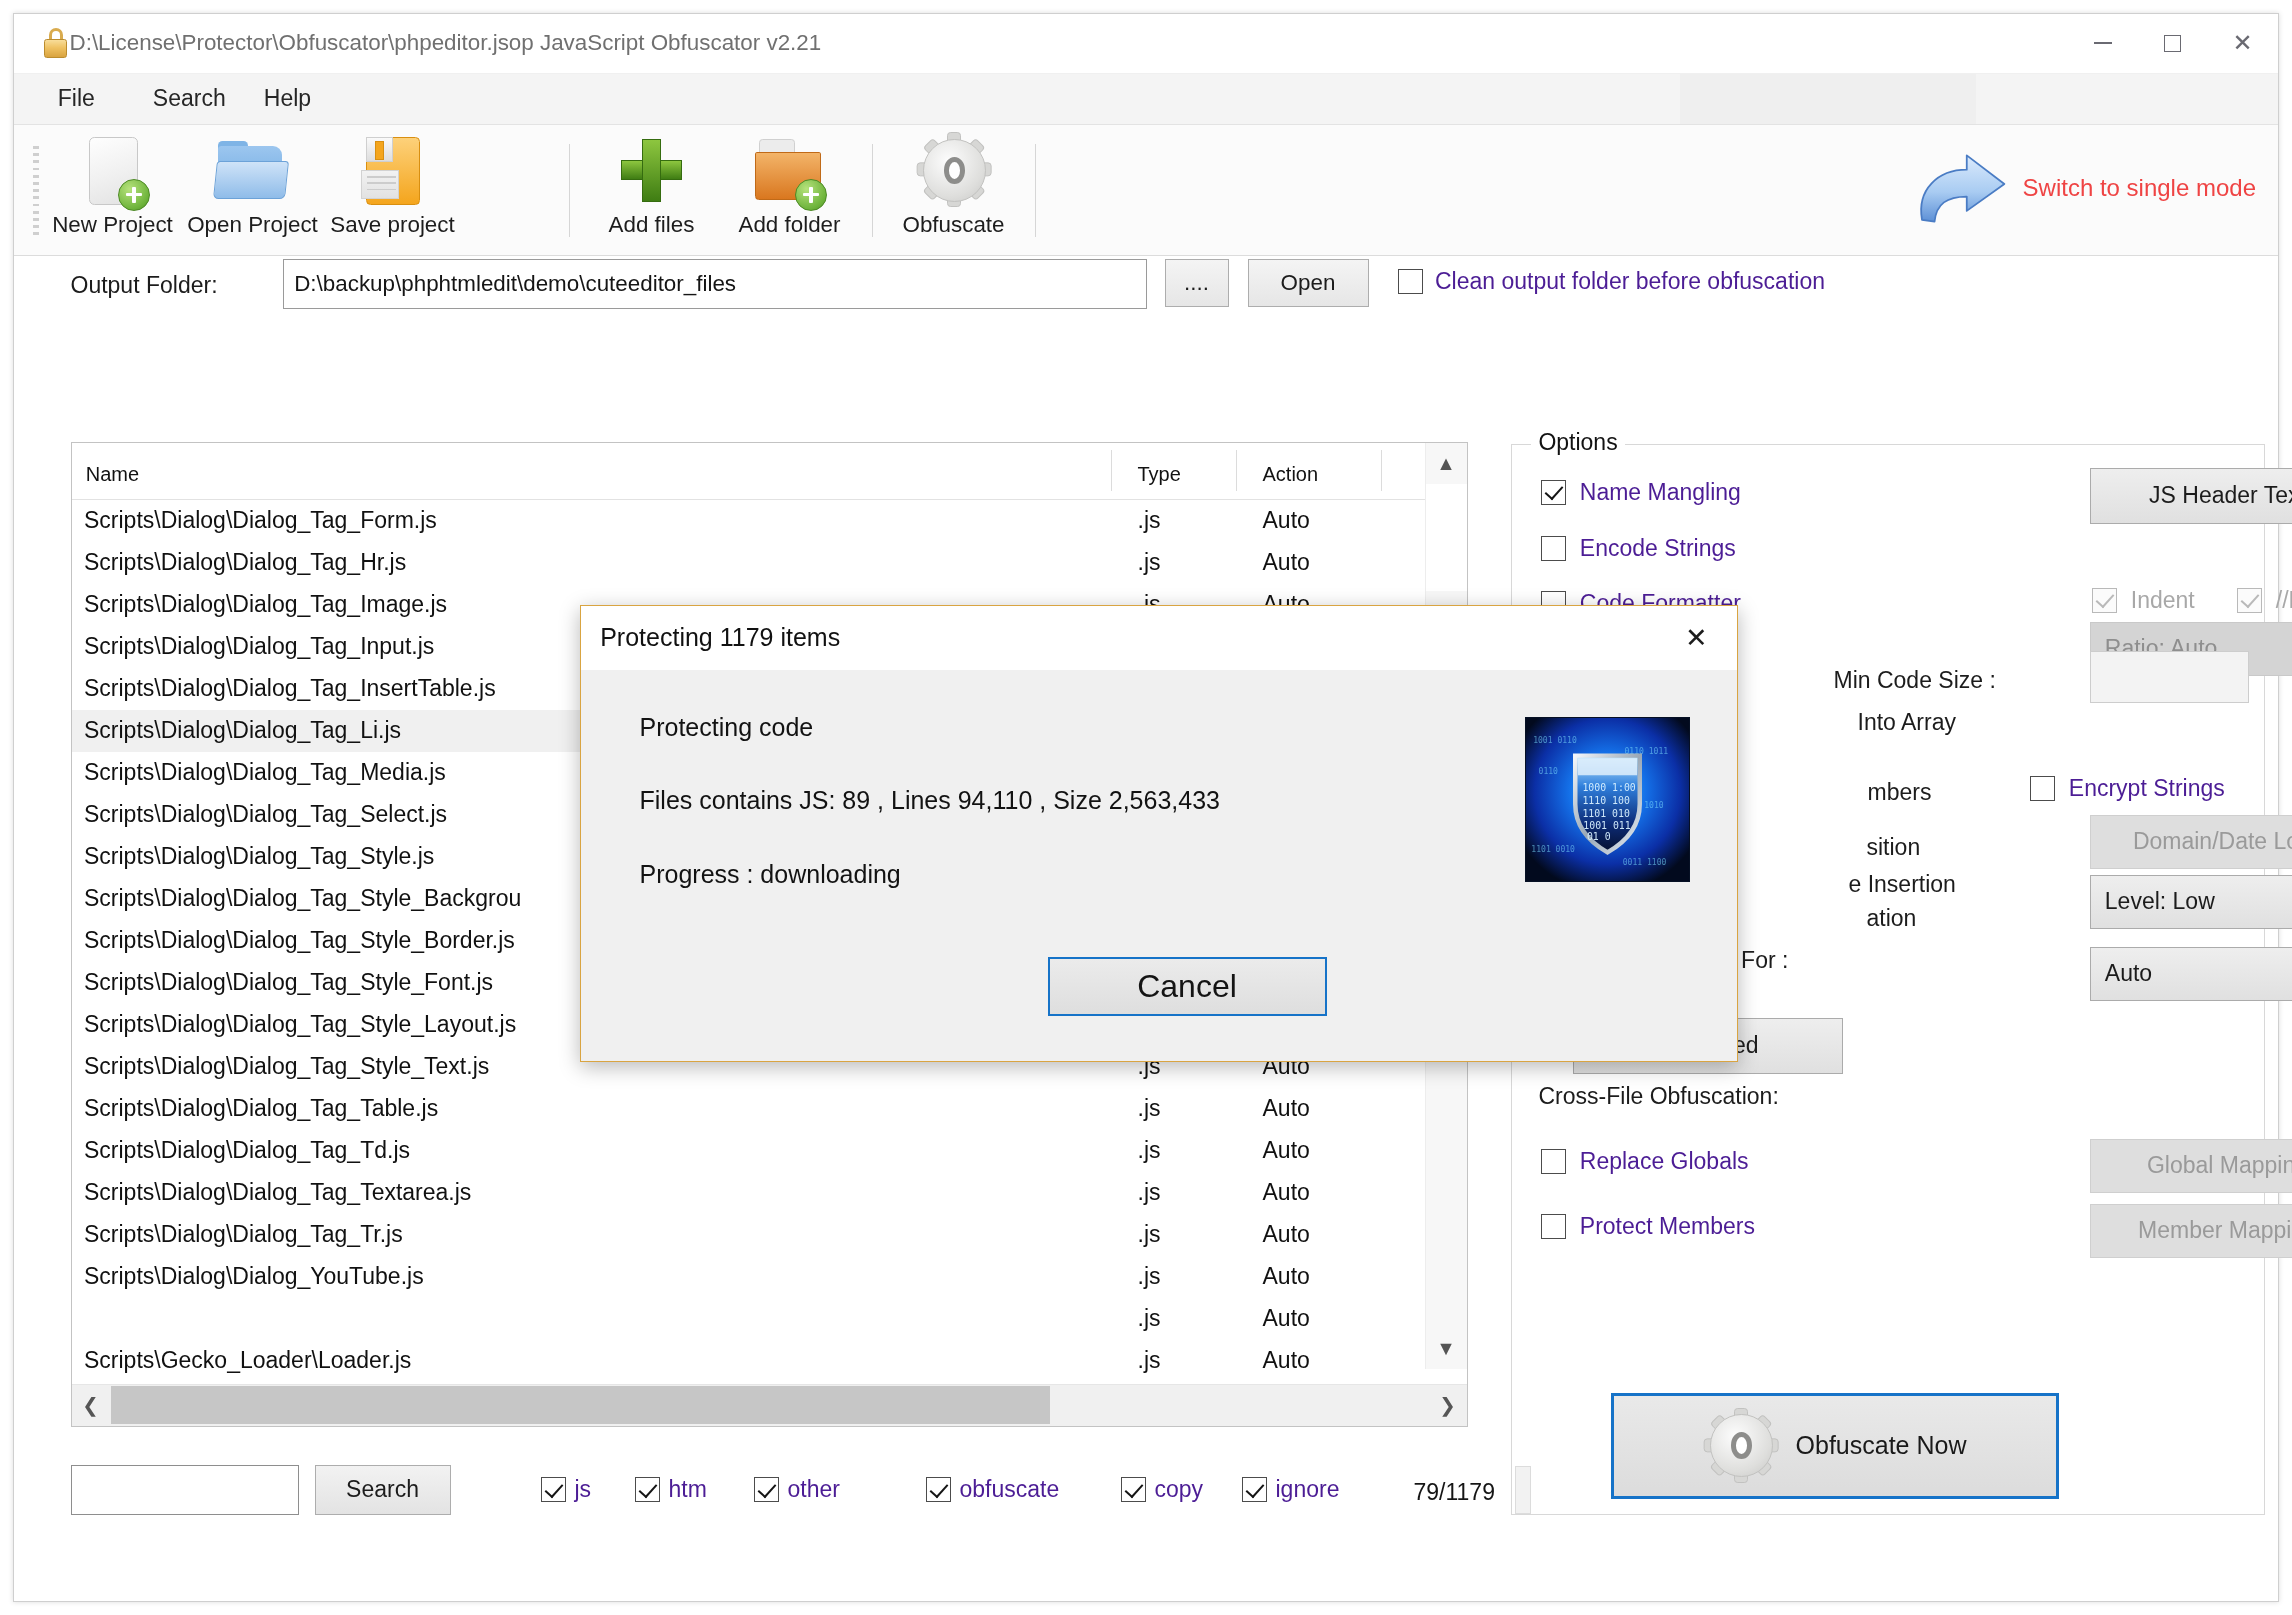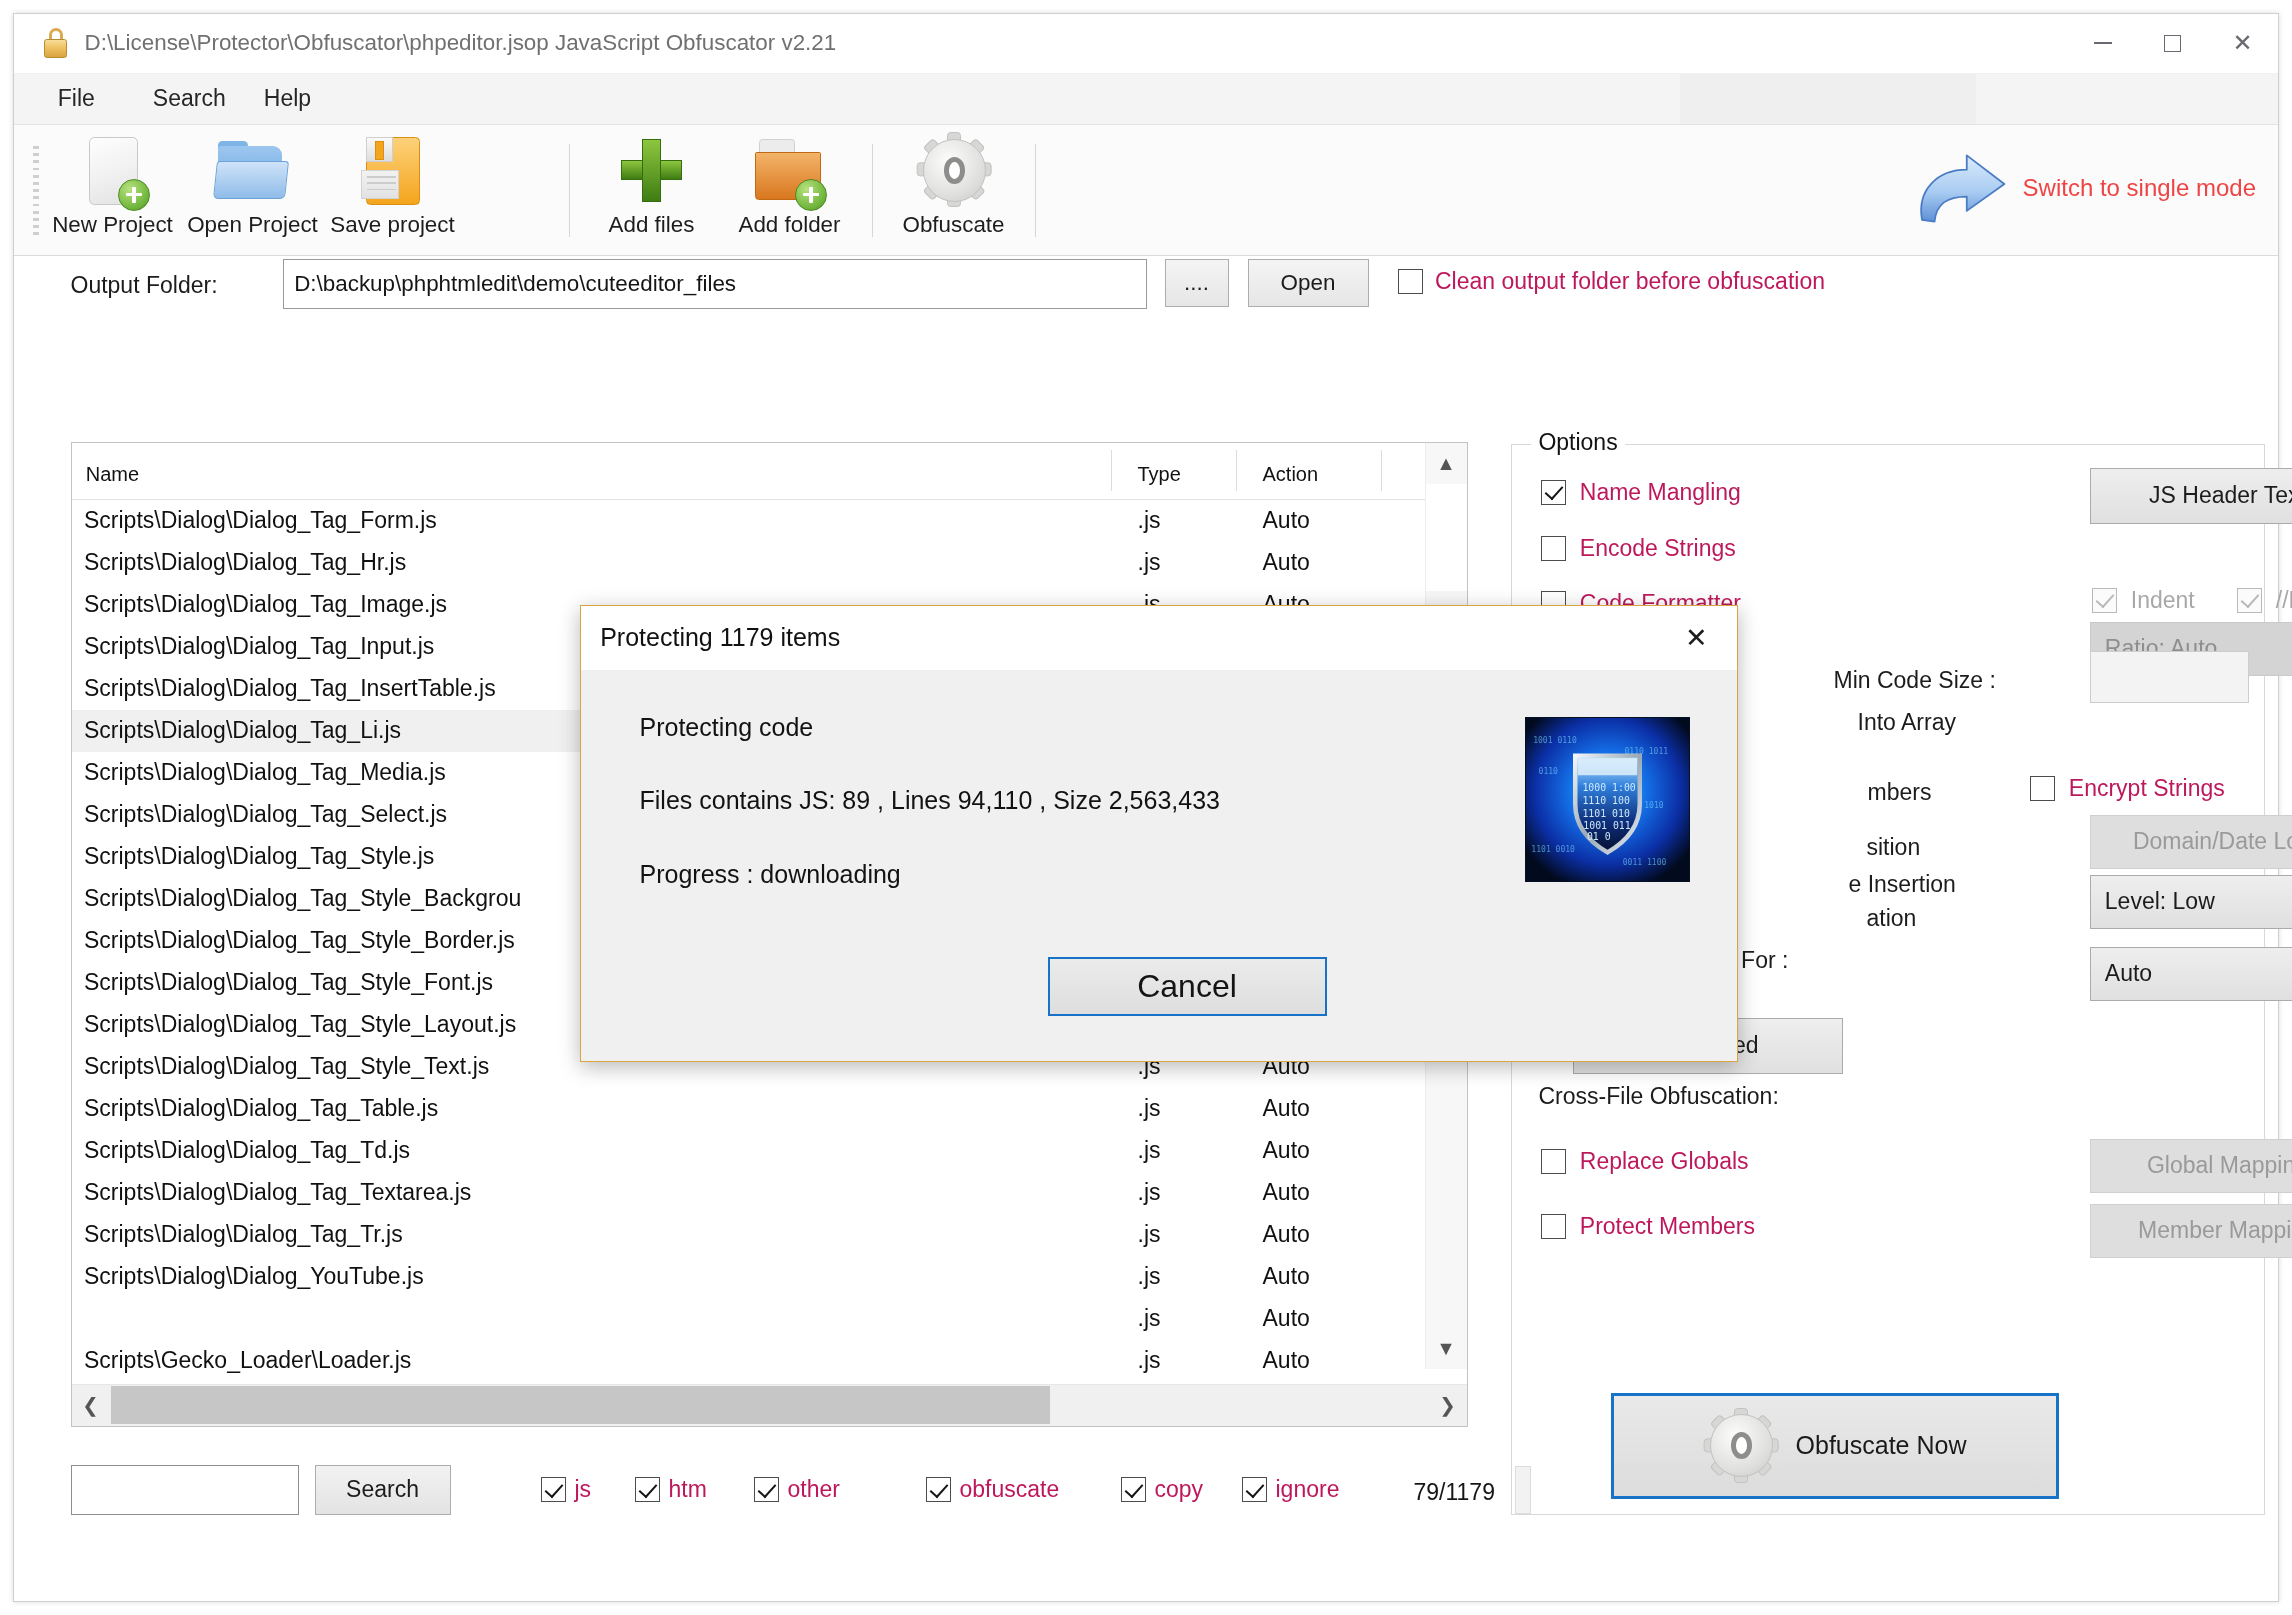--- a/index.html
+++ b/index.html
@@ -9,21 +9,21 @@
     -webkit-font-smoothing:antialiased;
     overflow:hidden;
   }
   .app-window{
     position:absolute;left:12.5px;top:12.5px;width:2266px;height:1589px;
     background:#ffffff;border:0.9px solid #cfcfcf;box-sizing:border-box;
     box-shadow:0 0 5.4px rgba(0,0,0,.14);
   }
   
   .titlebar{position:relative;height:59px;background:#ffffff;border-bottom:0.9px solid #f0f0f0;}
-  .title-left{position:absolute;left:30px;top:0;height:59px;display:flex;align-items:center;gap:16px;}
+  .title-left{position:absolute;left:30px;top:0;height:59px;display:flex;align-items:center;gap:1px;}
   .lock-icon{width:25px;height:30px;position:relative;display:block;}
   .lock-icon .shackle{position:absolute;left:5.4px;top:0;width:14.3px;height:14.3px;border:3.6px solid #d9ab4e;border-bottom:none;border-radius:8px 8px 0 0;box-sizing:border-box;}
   .lock-icon .body{position:absolute;left:0.9px;top:10.7px;width:23px;height:19.7px;border-radius:2.7px;
      background:linear-gradient(180deg,#f8dd9a 0%,#efc263 45%,#d9a33f 100%);border:0.9px solid #bb8c2e;box-sizing:border-box;}
   .title-text{font-size:22.4px;color:#707070;white-space:nowrap;}
   .win-buttons{position:absolute;right:0;top:0;height:59px;display:flex;}
   .win-btn{width:70px;height:59px;display:flex;align-items:center;justify-content:center;color:#5a5a62;}
   .win-btn .min{width:18px;height:1.8px;background:#6a6a72;display:block;}
   .win-btn .max{width:17px;height:17px;border:1.8px solid #6a6a72;box-sizing:border-box;display:block;}
   .win-btn .cls{font-size:24px;line-height:24px;color:#6a6a72;font-family:"DejaVu Sans",sans-serif;font-weight:300;}
@@ -83,21 +83,21 @@
   .out-input{position:absolute;left:269px;top:3.6px;width:864px;height:50px;background:#fff;border:0.9px solid #9a9a9a;box-sizing:border-box;
      font-size:22.4px;color:#151515;padding:0 10.7px;line-height:48px;white-space:nowrap;overflow:hidden;}
   .out-btn{position:absolute;top:3.6px;height:48px;background:linear-gradient(180deg,#f4f4f4,#e6e6e6);border:0.9px solid #adadad;box-sizing:border-box;
      font-size:22.4px;color:#1c1c1c;display:flex;align-items:center;justify-content:center;}
   .clean-chk{position:absolute;left:1384px;top:12.5px;display:flex;align-items:center;gap:12.5px;}
   
   .cb{width:25px;height:25px;border:0.9px solid #4c4c4c;background:#fff;box-sizing:border-box;position:relative;flex:none;display:inline-block;}
   .cb.checked:after{content:"";position:absolute;left:7.2px;top:1.8px;width:8px;height:15px;border:solid #151515;border-width:0 2.7px 2.7px 0;transform:rotate(42deg);}
   .cb.dis{border-color:#b9b9b9;background:#fbfbfb;}
   .cb.dis.checked:after{border-color:#b9b9b9;}
-  .cb-text{font-size:23px;color:#be185d;white-space:nowrap;}
+  .cb-text{font-size:23px;color:#4c1d95;white-space:nowrap;}
   .cb-text.dis{color:#a8a8a8;}
   
   .listbox{position:absolute;left:57px;top:428px;width:1397px;height:985px;background:#fff;border:0.9px solid #c3c3c3;box-sizing:border-box;overflow:hidden;}
   .lhead{position:relative;height:56px;background:#fff;border-bottom:0.9px solid #e2e2e2;}
   .lhead .hc{position:absolute;top:0;height:64px;display:flex;align-items:center;font-size:20px;color:#121212;}
   .lhead .hsep{position:absolute;top:7.2px;width:0.9px;height:41px;background:#dcdcdc;}
   .lrow{position:relative;height:42px;}
   .lrow.sel{background:#f0f0f0;}
   .lrow .cname{position:absolute;left:12.5px;top:0;height:42px;display:flex;align-items:center;font-size:23px;color:#111;white-space:nowrap;}
   .lrow .ctype{position:absolute;left:1066px;top:0;height:42px;display:flex;align-items:center;font-size:23px;color:#111;}

